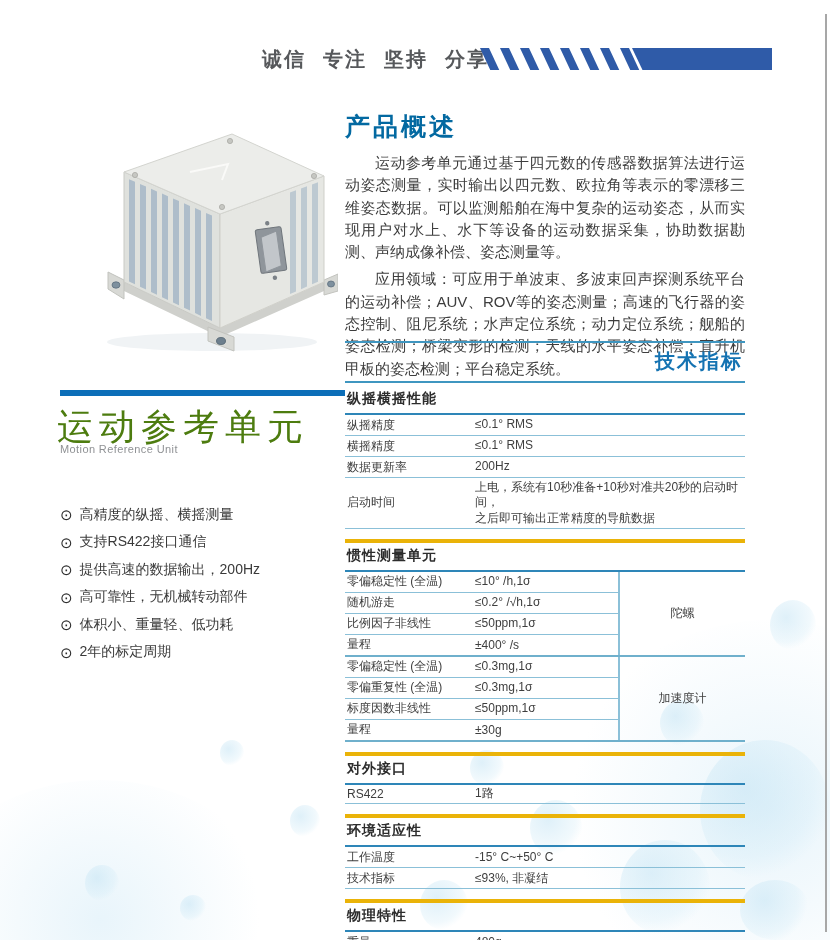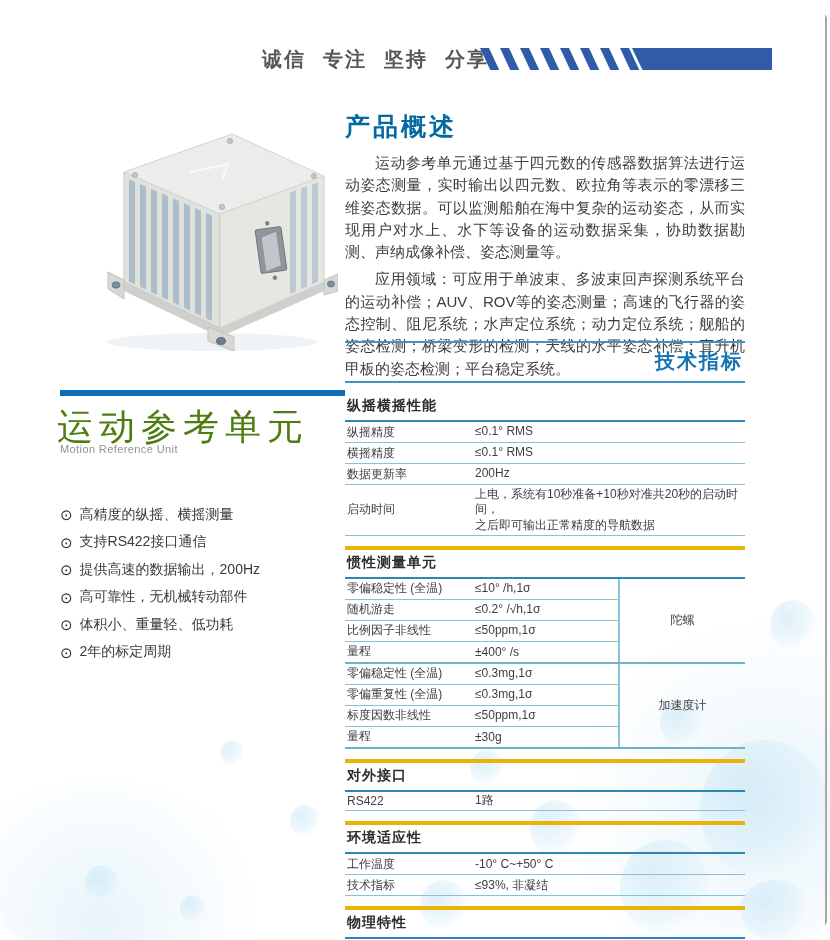--- a/index.html
+++ b/index.html
@@ -1,18 +1,18 @@
 <!DOCTYPE html>
 <html><head>
 <meta charset="utf-8">
 <style>
   html,body { margin:0; padding:0; background:#ffffff; }
   .page {
     position:relative; width:830px; height:940px; background:#ffffff;
-    font-family:"Liberation Sans", sans-serif; overflow:hidden;border-radius:31px;
+    font-family:"Liberation Sans", sans-serif; overflow:hidden;
   }
   .layer { position:absolute; inset:0; }
   .content { z-index:2; }
   .bg { z-index:1; }
 
   
   .bubble { position:absolute; border-radius:50%;
     background:radial-gradient(circle at 35% 35%, rgba(196,228,244,.55), rgba(206,234,247,.28) 55%, rgba(255,255,255,0) 72%); }
   .wash { position:absolute; border-radius:50%;
     background:radial-gradient(circle, rgba(205,232,246,.45), rgba(255,255,255,0) 70%); }
@@ -44,21 +44,21 @@
   .overview-title { font-family:"Liberation Serif", serif; font-size:25px; color:#0369a1;
     letter-spacing:3px; margin:0 0 9px 0; }
   .para { font-size:15px; line-height:22.3px; color:#3d3d3d; text-align:justify; text-indent:2em; margin:0; }
   .para.second { margin-top:5px; }
 
   
   .specs { position:absolute; left:345px; top:341px; width:400px; }
   .specs-title-wrap { border-top:2px solid #3f96c0; border-bottom:2px solid #3f96c0; padding:5px 2px 6px;text-align:right; }
   .specs-title { font-size:20px; font-weight:bold; color:#1573b2; letter-spacing:2px; }
   .spec-block { border-top:4px solid #eab308; margin-top:10px; padding-top:1px; }
-  .spec-block.first { border-top:none; margin-top:10px; }
+  .spec-block.first { border-top:none; margin-top:3px; }
   .block-title { font-size:14px; font-weight:bold; color:#2d2d2d; letter-spacing:1px;
     padding:3px 2px 5px; border-bottom:2px solid #2e86b8; }
   .spec-row { display:flex; align-items:center; border-bottom:1.5px solid #8bc0d8;
     padding:1.5px 2px; min-height:12px; font-size:12px; color:#3e3e3e; }
   .spec-row .label { width:128px; flex-shrink:0; }
   .spec-row .value { flex:1; white-space:pre-line; line-height:1.3; }
 
   
   .imu-half { display:flex; border-bottom:2px solid #6fb0cc; }
   .imu-rows { width:273px; }
@@ -276,21 +276,21 @@
             <span class="value">1路</span>
           </div>
         </div>
       </div>
 
       <div class="spec-block">
         <div class="block-title">环境适应性</div>
         <div class="rows">
           <div class="spec-row">
             <span class="label">工作温度</span>
-            <span class="value">-10° C~+50° C</span>
+            <span class="value">-15° C~+50° C</span>
           </div>
           <div class="spec-row">
             <span class="label">技术指标</span>
             <span class="value">≤93%, 非凝结</span>
           </div>
         </div>
       </div>
 
       <div class="spec-block">
         <div class="block-title">物理特性</div>

